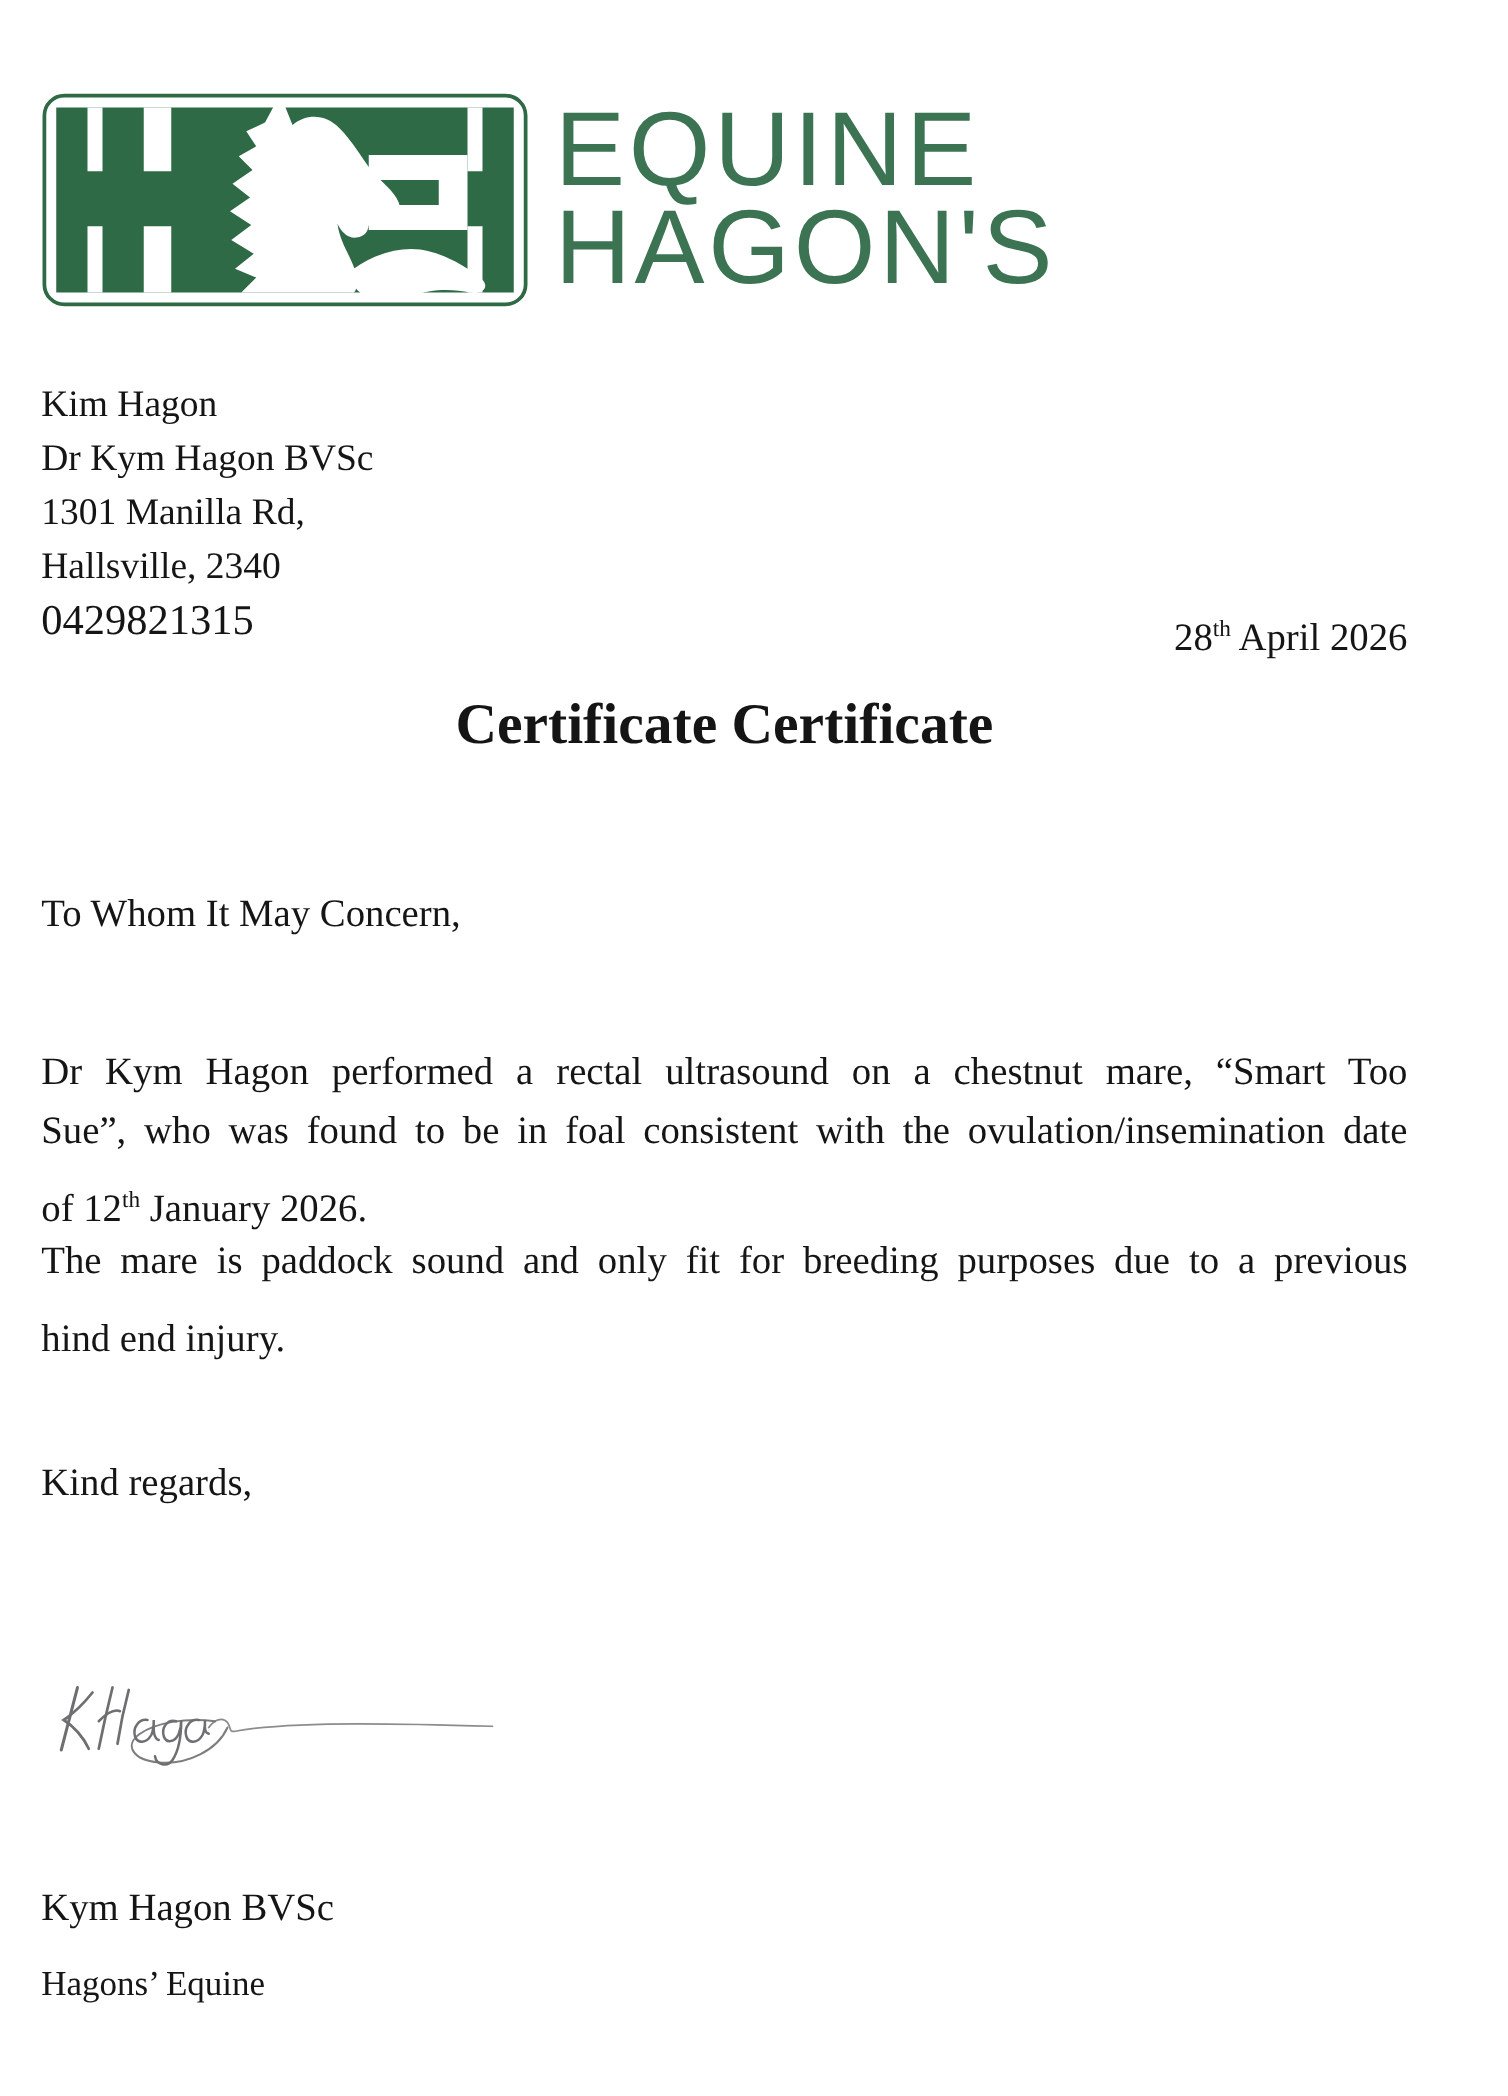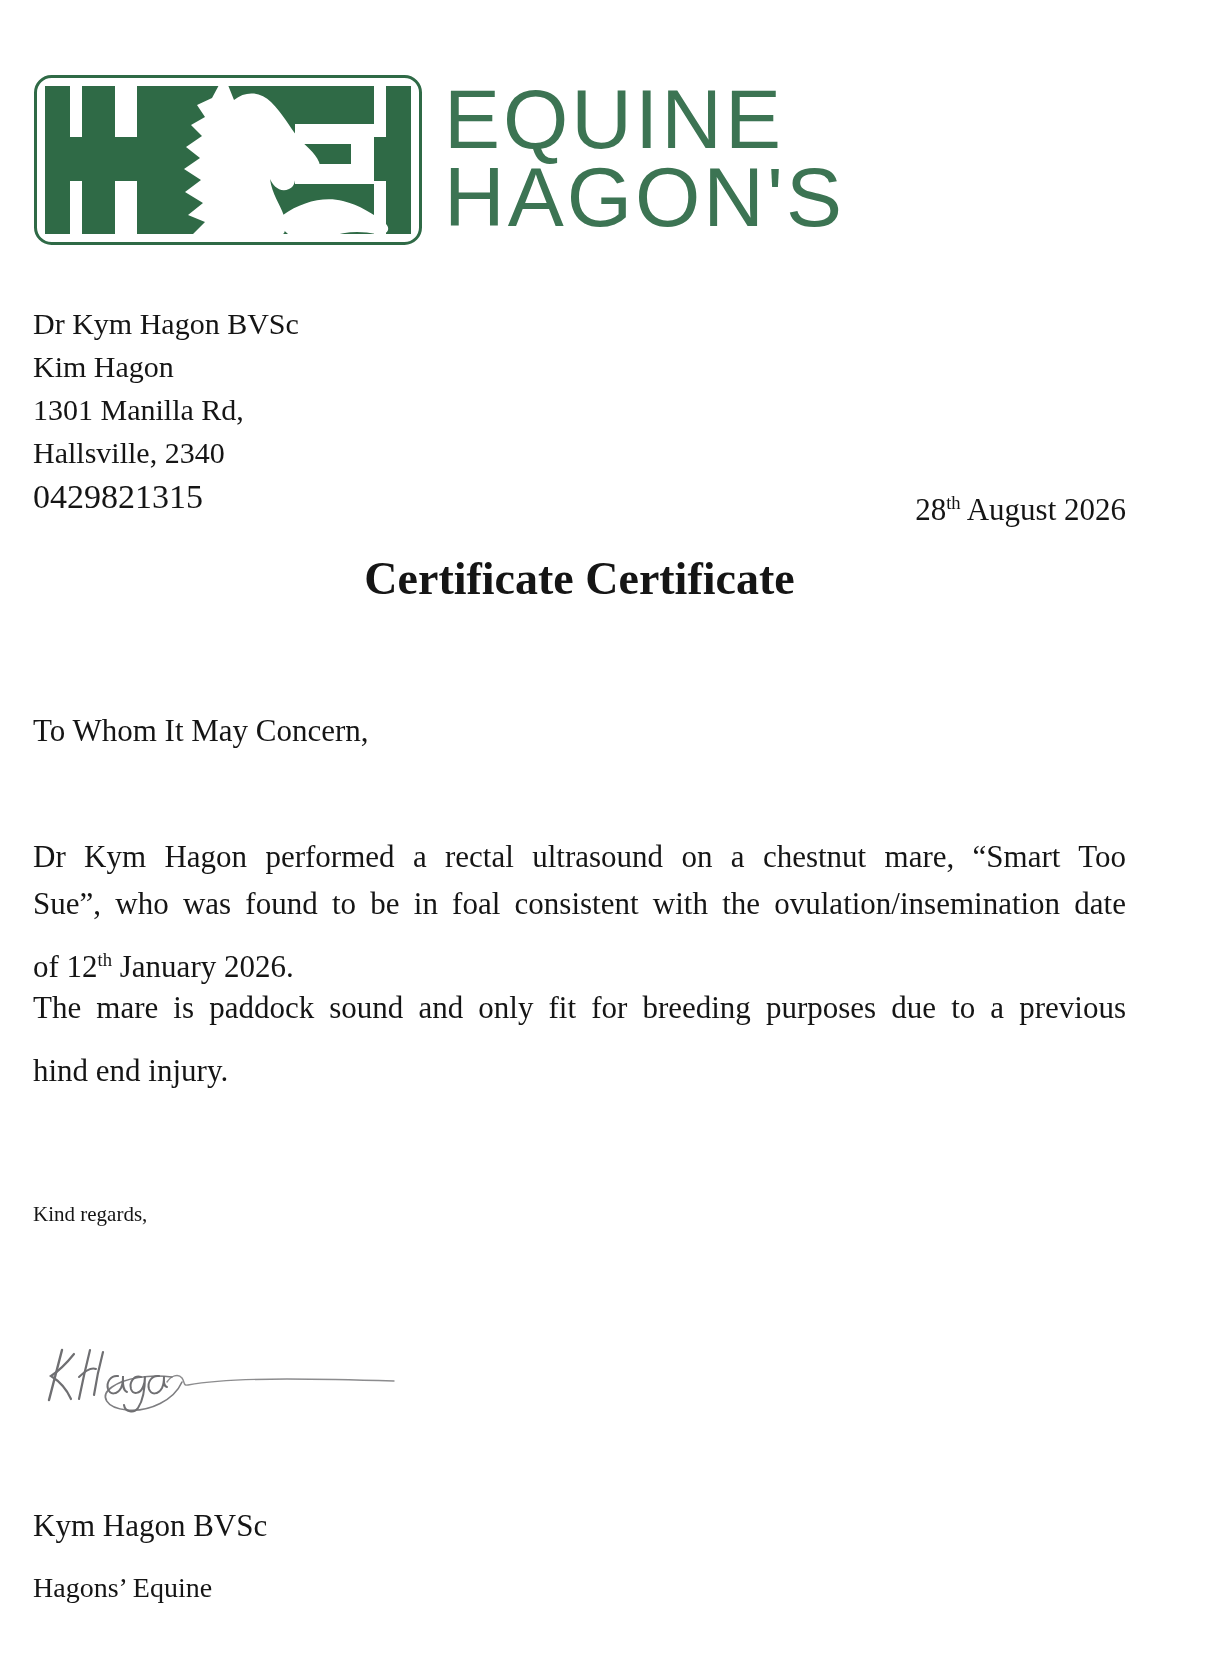--- a/index.html
+++ b/index.html
@@ -29,21 +29,21 @@
   
   .date-line{left:33px;top:492px;width:1093px;text-align:right;font-size:31px;}
   .doc-title{left:33px;top:552px;width:1093px;text-align:center;
     font-size:46px;font-weight:bold;}
   
   .salutation{left:33px;top:713px;font-size:31px;}
   .para{left:33px;width:1093px;font-size:31px;line-height:47px;}
   .p1{top:833px;} .p2{top:984px;}
   .jline{display:block;text-align:justify;text-align-last:justify;}
   .lline{display:block;text-align:left;margin-top:16px;}
-  .closing{left:33px;top:1202px;font-size:21px;}
+  .closing{left:33px;top:1168px;font-size:31px;}
   sup{font-size:0.6em;line-height:0;vertical-align:super;}
   
   .signature{left:42px;top:1322px;width:365px;height:100px;}
   .signoff-name{left:33px;top:1508px;font-size:31px;}
   .signoff-company{left:33px;top:1572px;font-size:28px;}
 </style>
 </head>
 <body>
 
 <div class="abs logo-box">
@@ -88,29 +88,29 @@
       C247,153 245,146 250,141 Z"></path>
   </svg>
 </div>
 
 <div class="abs brand">
   <div>EQUINE</div>
   <div>HAGON'S</div>
 </div>
 
 <div class="abs sender">
+  <div>Kim Hagon</div>
   <div>Dr Kym Hagon BVSc</div>
-  <div>Kim Hagon</div>
   <div>1301 Manilla Rd,</div>
   <div>Hallsville, 2340</div>
   <div class="phone">0429821315</div>
 </div>
 
 <div class="abs date-line">
-  <span>28</span><sup>th</sup><span> August 2026</span>
+  <span>28</span><sup>th</sup><span> April 2026</span>
 </div>
 
 <h1 class="abs doc-title">Certificate Certificate</h1>
 
 <p class="abs salutation">To Whom It May Concern,</p>
 
 <p class="abs para p1">
   <span class="jline">Dr Kym Hagon performed a rectal ultrasound on a chestnut mare, “Smart Too</span>
   <span class="jline">Sue”, who was found to be in foal consistent with the ovulation/insemination date</span>
   <span class="lline"><span>of 12</span><sup>th</sup><span> January 2026.</span></span>

